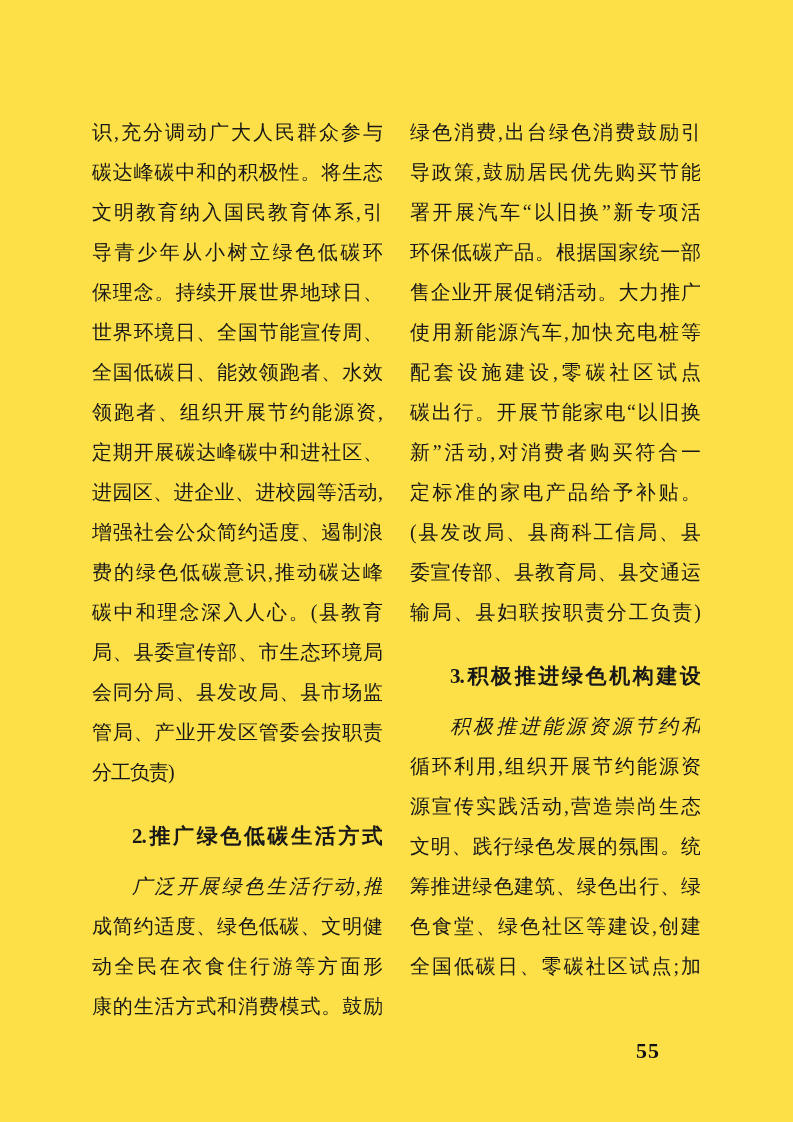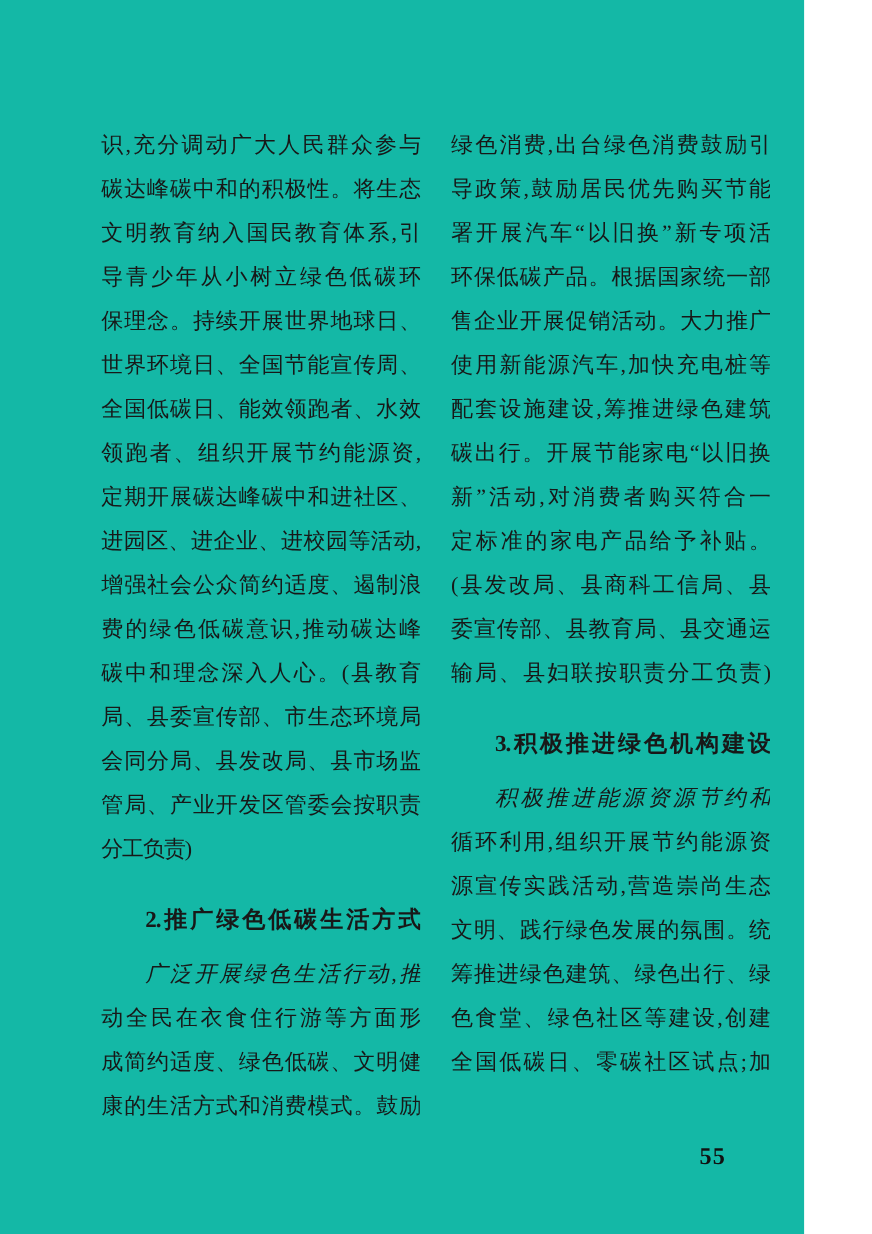--- a/index.html
+++ b/index.html
@@ -1,21 +1,21 @@
 <!DOCTYPE html>
 <html><head>
 <meta charset="utf-8">
 <style>
   * { margin: 0; padding: 0; box-sizing: border-box; }
   html, body { background: #ffffff; }
   .page {
     position: relative;
-    width: 731px;
+    width: 793px;
     height: 1122px;
-    background: #14b8a6;
+    background: #fde047;
     font-family: "Liberation Serif", serif;
     color: #181818;
     overflow: hidden;
   }
   .content {
     position: absolute;
     left: 92px;
     top: 112px;
     width: 608px;
     display: flex;
@@ -75,34 +75,34 @@
           <div class="line">费的绿色低碳意识,推动碳达峰</div>
           <div class="line">碳中和理念深入人心。(县教育</div>
           <div class="line">局、县委宣传部、市生态环境局</div>
           <div class="line">会同分局、县发改局、县市场监</div>
           <div class="line">管局、产业开发区管委会按职责</div>
           <div class="line short">分工负责)</div>
         </div>
         <div class="line heading">2.推广绿色低碳生活方式</div>
         <div class="paragraph">
           <div class="line indent">广泛开展绿色生活行动,推</div>
+          <div class="line">成简约适度、绿色低碳、文明健</div>
           <div class="line">动全民在衣食住行游等方面形</div>
-          <div class="line">成简约适度、绿色低碳、文明健</div>
           <div class="line">康的生活方式和消费模式。鼓励</div>
         </div>
       </div>
       <div class="column">
         <div class="paragraph">
           <div class="line">绿色消费,出台绿色消费鼓励引</div>
           <div class="line">导政策,鼓励居民优先购买节能</div>
           <div class="line">署开展汽车“以旧换”新专项活</div>
           <div class="line">环保低碳产品。根据国家统一部</div>
           <div class="line">售企业开展促销活动。大力推广</div>
           <div class="line">使用新能源汽车,加快充电桩等</div>
-          <div class="line">配套设施建设,筹推进绿色建筑</div>
+          <div class="line">配套设施建设,零碳社区试点</div>
           <div class="line">碳出行。开展节能家电“以旧换</div>
           <div class="line">新”活动,对消费者购买符合一</div>
           <div class="line">定标准的家电产品给予补贴。</div>
           <div class="line">(县发改局、县商科工信局、县</div>
           <div class="line">委宣传部、县教育局、县交通运</div>
           <div class="line">输局、县妇联按职责分工负责)</div>
         </div>
         <div class="line heading">3.积极推进绿色机构建设</div>
         <div class="paragraph">
           <div class="line indent">积极推进能源资源节约和</div>

